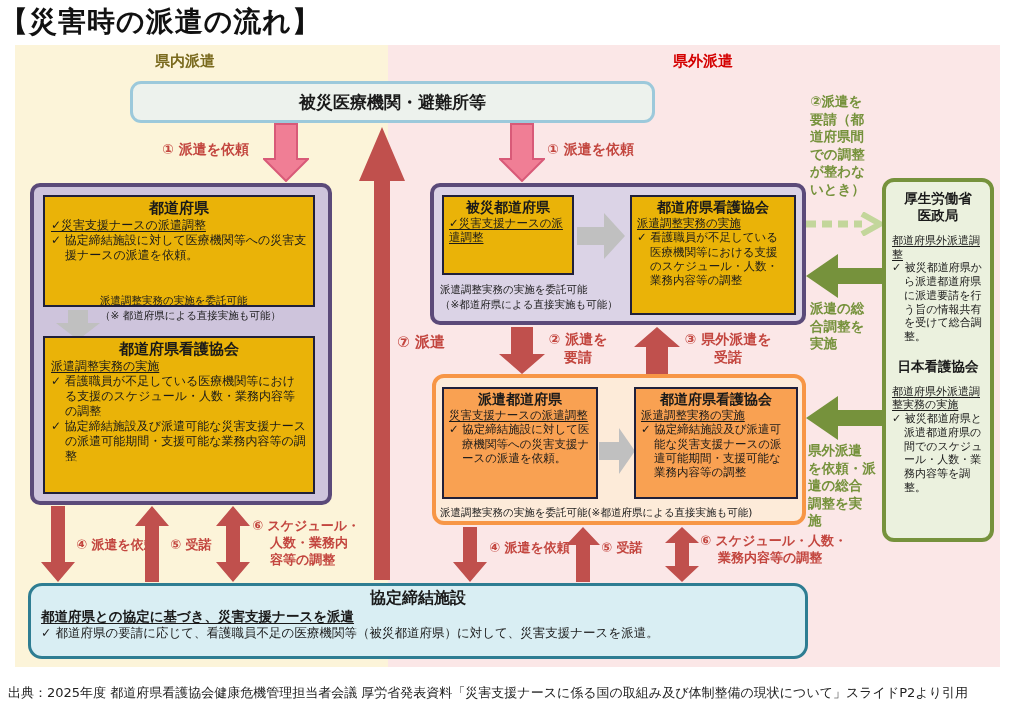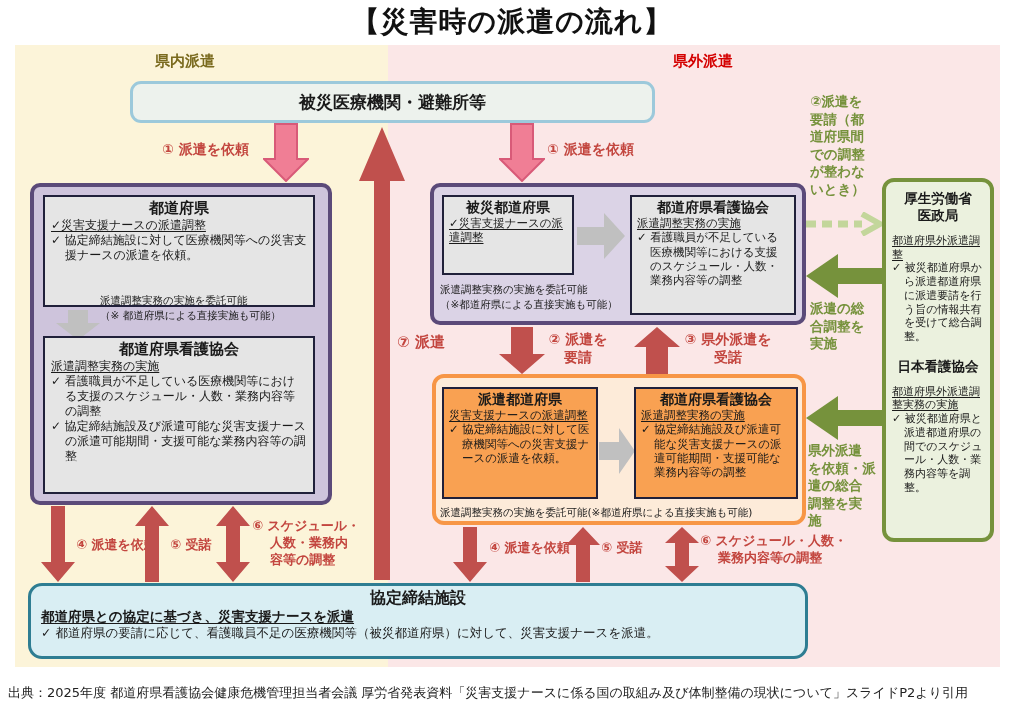--- a/index.html
+++ b/index.html
@@ -1,34 +1,34 @@
 <!DOCTYPE html>
 <html><head>
 <meta charset="utf-8">
 <style>
   html,body{margin:0;padding:0;background:#fff;}
   .canvas{position:relative;width:1024px;height:714px;background:#ffffff;
     font-family:"DejaVu Sans","Liberation Sans",sans-serif;color:#1a1a1a;overflow:hidden;}
   .abs{position:absolute;}
-  .title{position:absolute;top:3px;left:0;width:1024px;text-align:center;
+  .title{position:absolute;top:3px;left:0;width:1024px;text-align:left;
     font-size:28px;font-weight:bold;letter-spacing:1px;color:#111;}
   .bg{position:absolute;top:45px;height:622px;}
   .bg-yellow{left:15px;width:373px;background:#FCF4D9;}
   .bg-pink{left:388px;width:612px;background:#FBE7E7;}
   .lbl{position:absolute;font-weight:bold;white-space:pre-line;line-height:1.3;}
   .red{color:#C3463F;}
   .green-t{color:#76923C;}
   .topbox{position:absolute;left:130px;top:81px;width:525px;height:42px;box-sizing:border-box;
     background:#EDF2ED;border:3px solid #9CC9DB;border-radius:11px;
     display:flex;align-items:center;justify-content:center;font-size:17px;font-weight:bold;}
   .outer{position:absolute;box-sizing:border-box;}
   .outer-purple{background:#CEC4DC;border:4px solid #5B4A79;border-radius:10px;}
   .outer-orange{background:#FDEBD9;border:4px solid #F79646;border-radius:12px;}
   .inner{position:absolute;box-sizing:border-box;border:2px solid #20203a;padding:2px 6px;}
-  .inner-purple{background:#e5e5e5;}
+  .inner-purple{background:#eab308;}
   .inner-orange{background:#F9A152;}
   .ititle{text-align:center;font-weight:bold;font-size:15px;line-height:1.25;}
   .ititle-s{text-align:center;font-weight:bold;font-size:14px;line-height:1.2;}
   .sub{font-size:12px;line-height:1.25;text-decoration:underline;text-underline-offset:2px;}
   .sub-s{font-size:11.5px;line-height:1.25;text-decoration:underline;text-underline-offset:2px;}
   .bullet{font-size:12px;line-height:1.25;padding-left:14px;text-indent:-14px;}
   .bullet-s{font-size:11.5px;line-height:1.25;padding-left:13px;text-indent:-13px;}
   .note{position:absolute;font-size:10.5px;line-height:1.4;white-space:pre-line;}
   .facility{position:absolute;left:28px;top:583px;width:780px;height:76px;box-sizing:border-box;
     background:#D9EEF3;border:3px solid #2E7D92;border-radius:14px;padding:2px 10px;}

